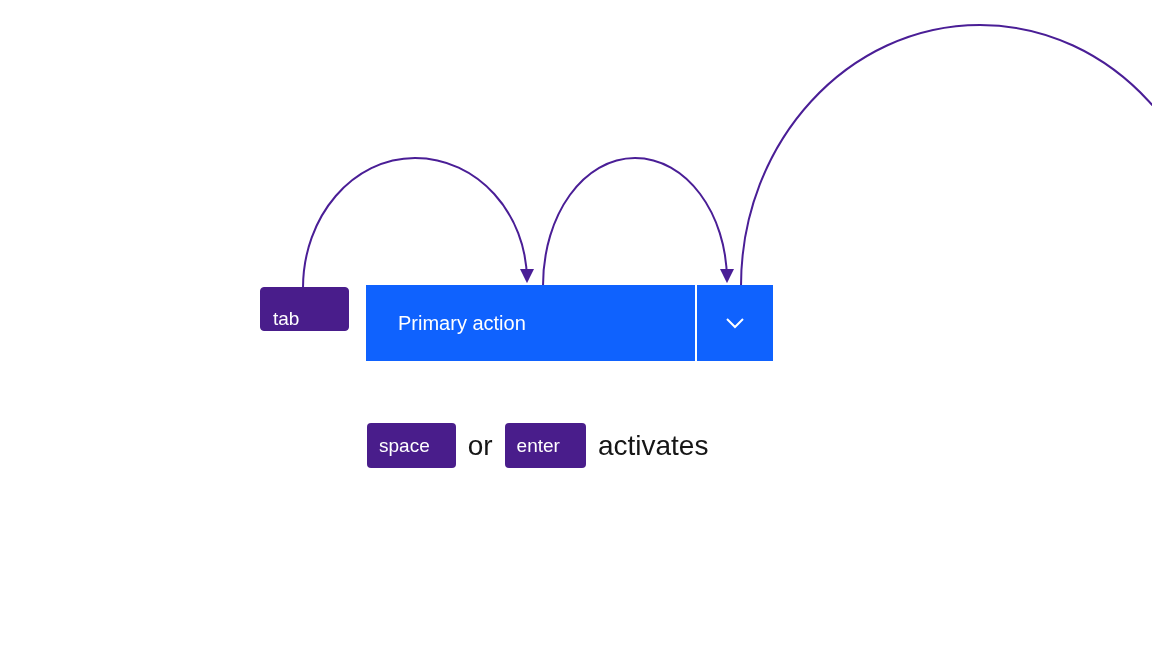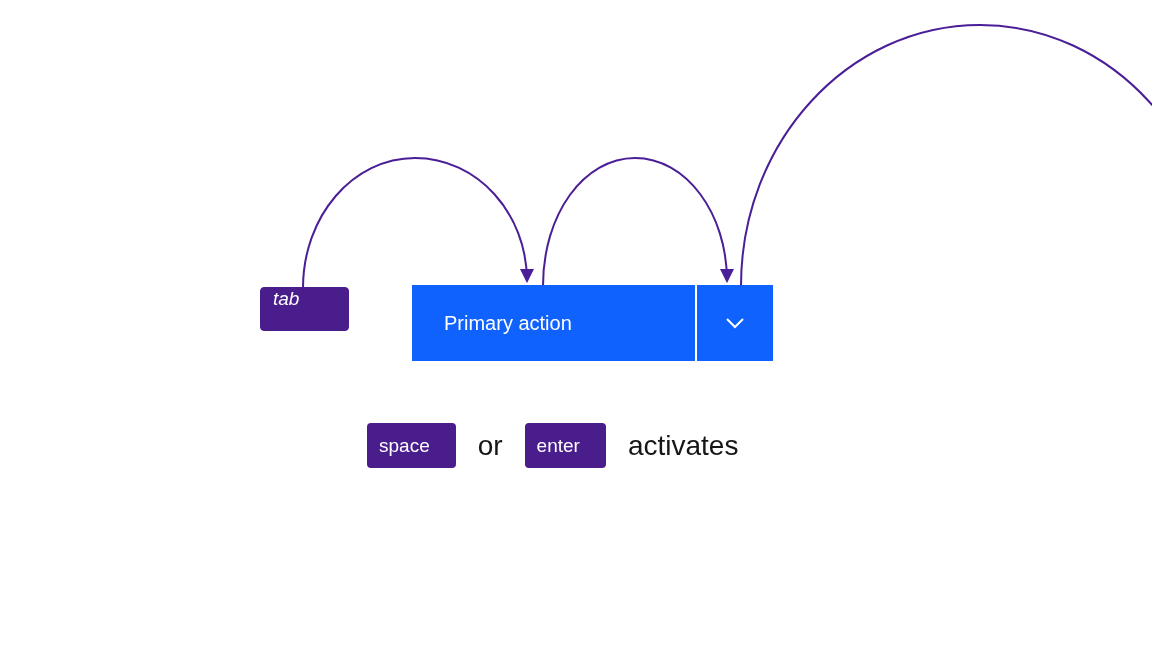--- a/index.html
+++ b/index.html
@@ -30,24 +30,23 @@
   }
   .key-badge {
     position: absolute;
     box-sizing: border-box;
     background: var(--key-fill, #491d8b);
     border: 1px solid var(--key-fill, #491d8b);
     border-radius: 4px;
     color: var(--key-text, #ffffff);
     font-size: 19px;
     display: flex;
-    align-items: flex-start;
+    align-items: flex-end;
     padding-left: 12px;
     z-index: 2;
-    font-style: italic;
   }
   .tab-badge {
     left: 260px;
     top: 287px;
     width: 89px;
     height: 44px;
   }
   .combo-button {
     position: absolute;
     left: 366px;
@@ -60,21 +59,20 @@
   .primary-action {
     flex: 1 1 auto;
     background: var(--button-fill, #0f62fe);
     color: var(--button-text, #ffffff);
     border: none;
     font-family: "Liberation Sans", sans-serif;
     font-size: 20px;
     text-align: left;
     padding: 0 0 0 32px;
     cursor: pointer;
-    margin-left: 46px;
   }
   .button-divider {
     width: 2px;
     background: var(--divider, #ffffff);
   }
   .dropdown-toggle {
     width: 76px;
     background: var(--button-fill, #0f62fe);
     border: none;
     display: flex;
@@ -91,21 +89,21 @@
     stroke: var(--button-text, #ffffff);
     stroke-width: 2;
   }
   .caption-row {
     position: absolute;
     left: 367px;
     top: 423px;
     height: 45px;
     display: flex;
     align-items: center;
-    gap: 22px;
+    gap: 12px;
     z-index: 2;
   }
   .caption-key {
     box-sizing: border-box;
     background: var(--key-fill, #491d8b);
     border-radius: 4px;
     color: var(--key-text, #ffffff);
     font-size: 19px;
     height: 45px;
     display: flex;

